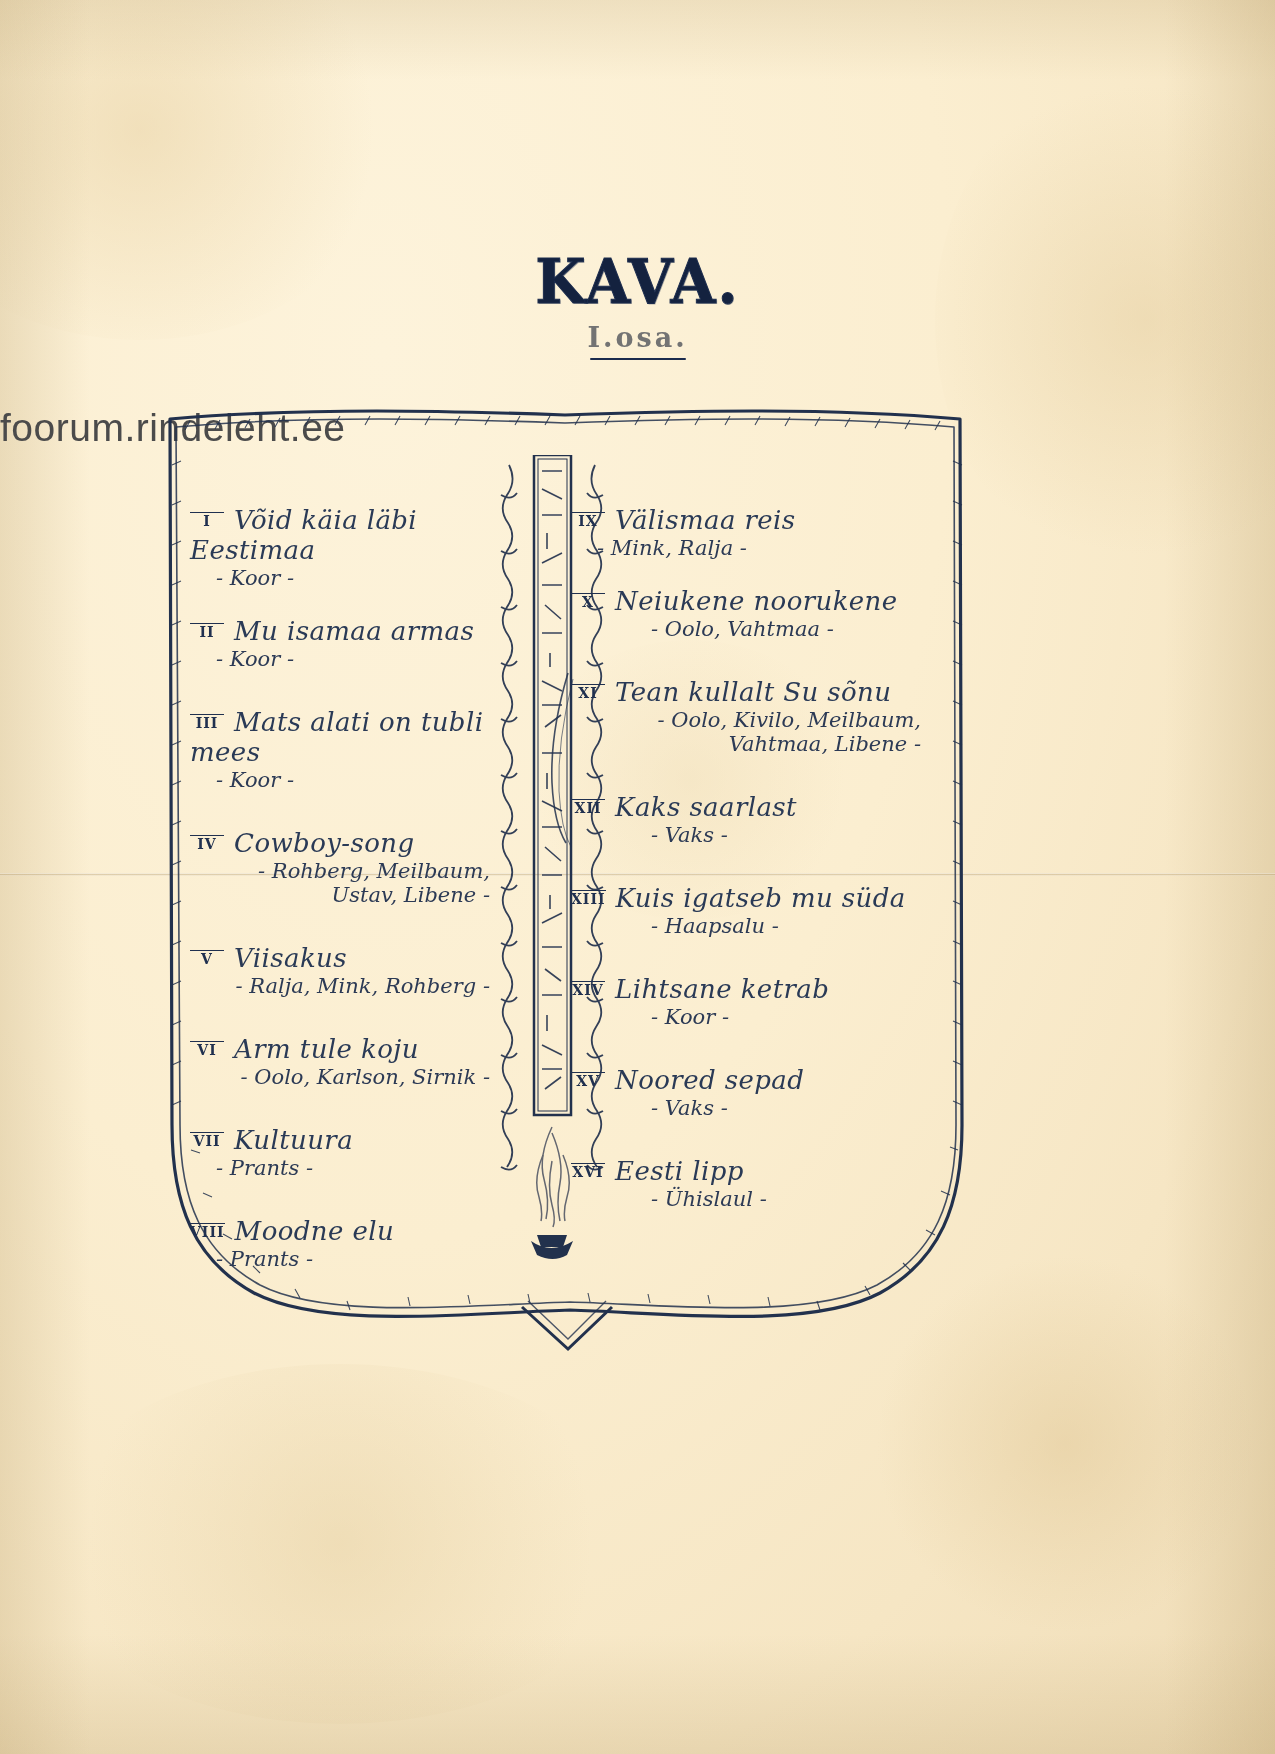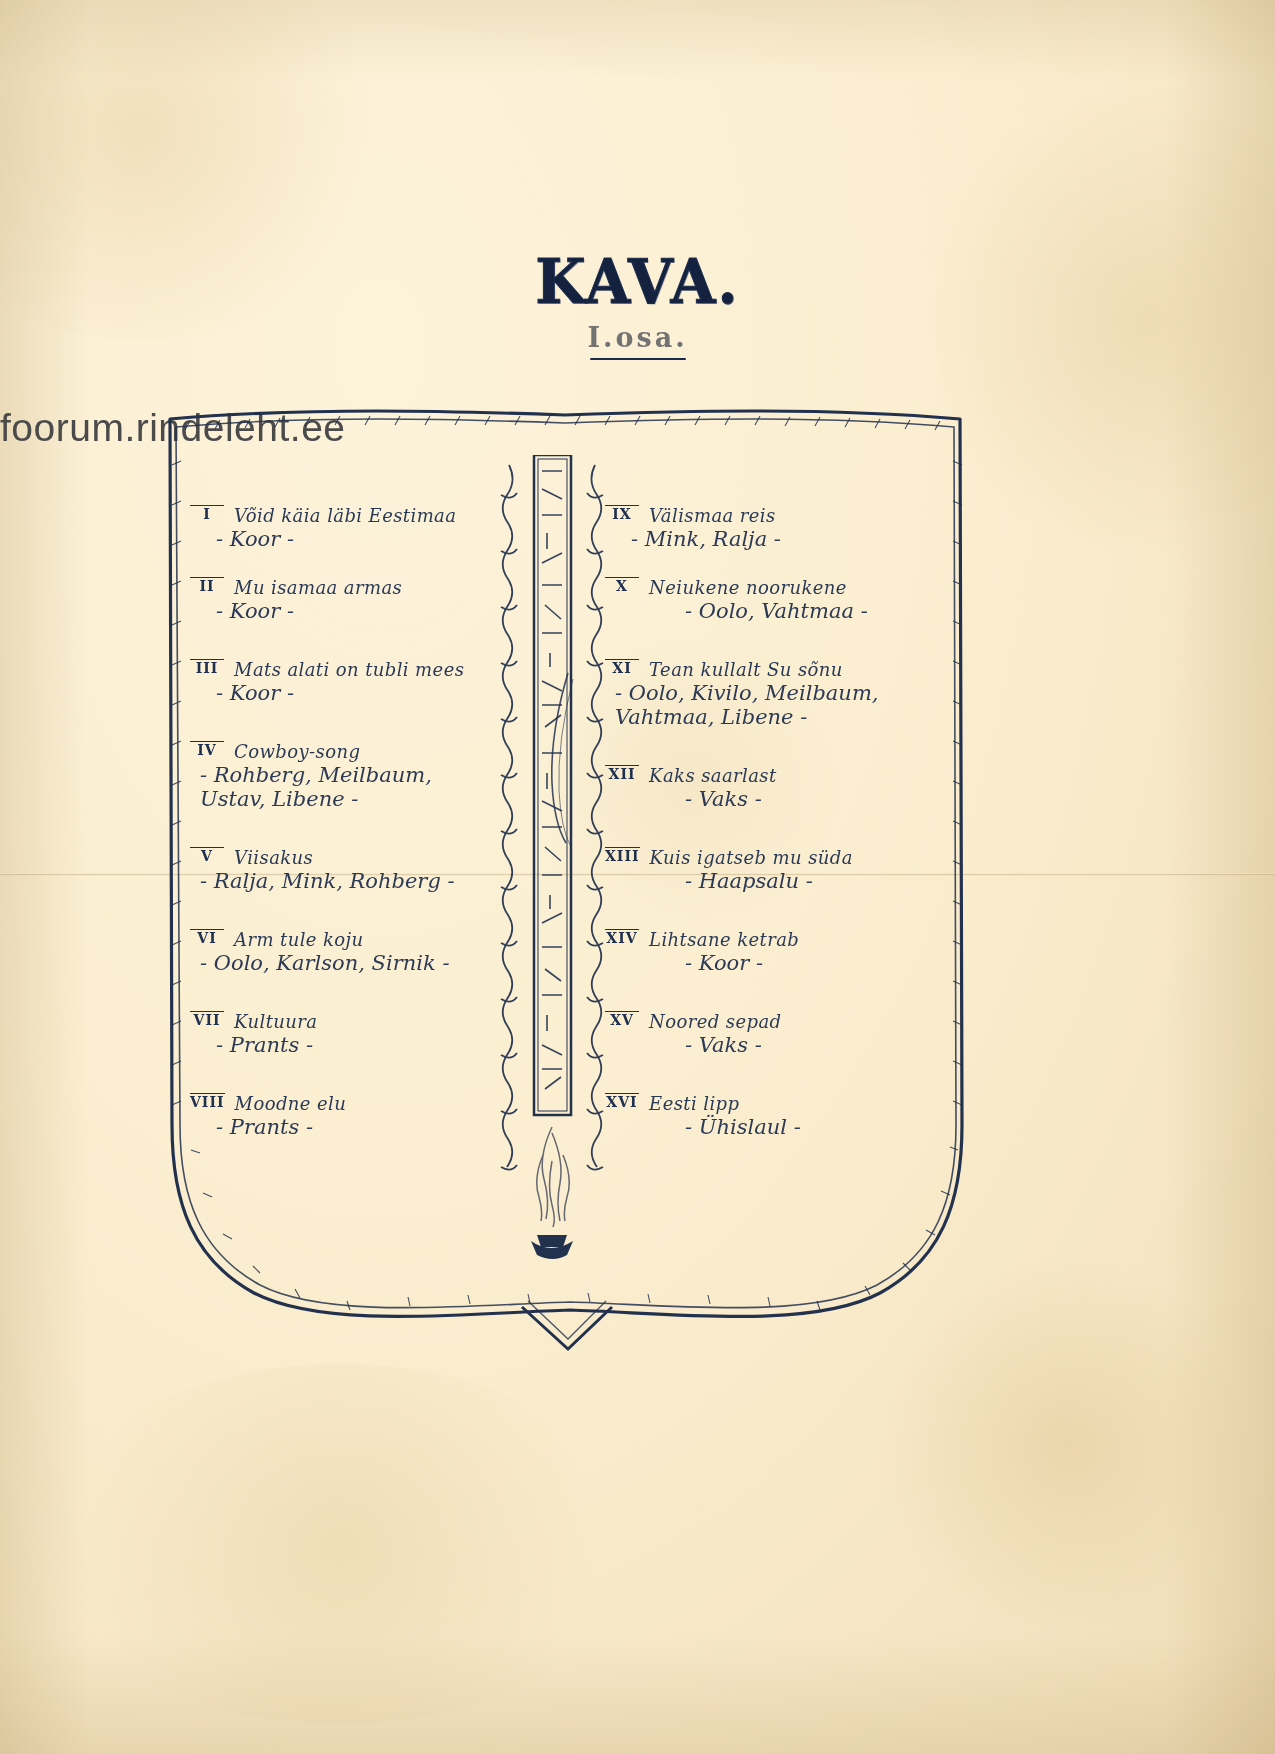--- a/index.html
+++ b/index.html
@@ -123,52 +123,52 @@
     width: 135px;
     height: 860px;
   }
 
   
   .col {
     position: absolute;
     font-family: "DejaVu Serif", serif;
   }
   #col-left  { left: 190px;  top: 505px;  width: 300px; }
-  #col-right { left: 605px;  top: 505px;  width: 350px; }
+  #col-right { left: 571px;  top: 505px;  width: 350px; }
 
   .entry { position: relative; margin-bottom: 14px; }
   .entry .num {
     display: inline-block;
     min-width: 34px;
     text-align: center;
     font-size: 14px;
     font-weight: bold;
     color: #20304f;
     border-top: 1px solid #20304f;
     margin-right: 5px;
     transform: translateY(-3px);
     letter-spacing: 1px;
   }
   .entry .title {
     display: inline;
-    font-size: 18px;
+    font-size: 26px;
     color: #2a3a56;
     font-style: italic;
     font-family: "DejaVu Serif", serif;
     letter-spacing: 0.4px;
   }
   .entry .perf {
     display: block;
     font-size: 21px;
     color: #2c3a55;
     font-style: italic;
     margin-top: 1px;
   }
   .perf.indent-2 { margin-left: 26px; }
-  .perf.indent-3 { margin-left: 10px; }
+  .perf.indent-3 { margin-left: 10px; text-align: right; }
   .perf.indent-4 { margin-left: 80px; }
 
   .spacer-lg { height: 22px; }
   .spacer-md { height: 12px; }
 </style>
 </head>
 <body>
 
 <div id="paper">
   <div class="stain s1"></div>

